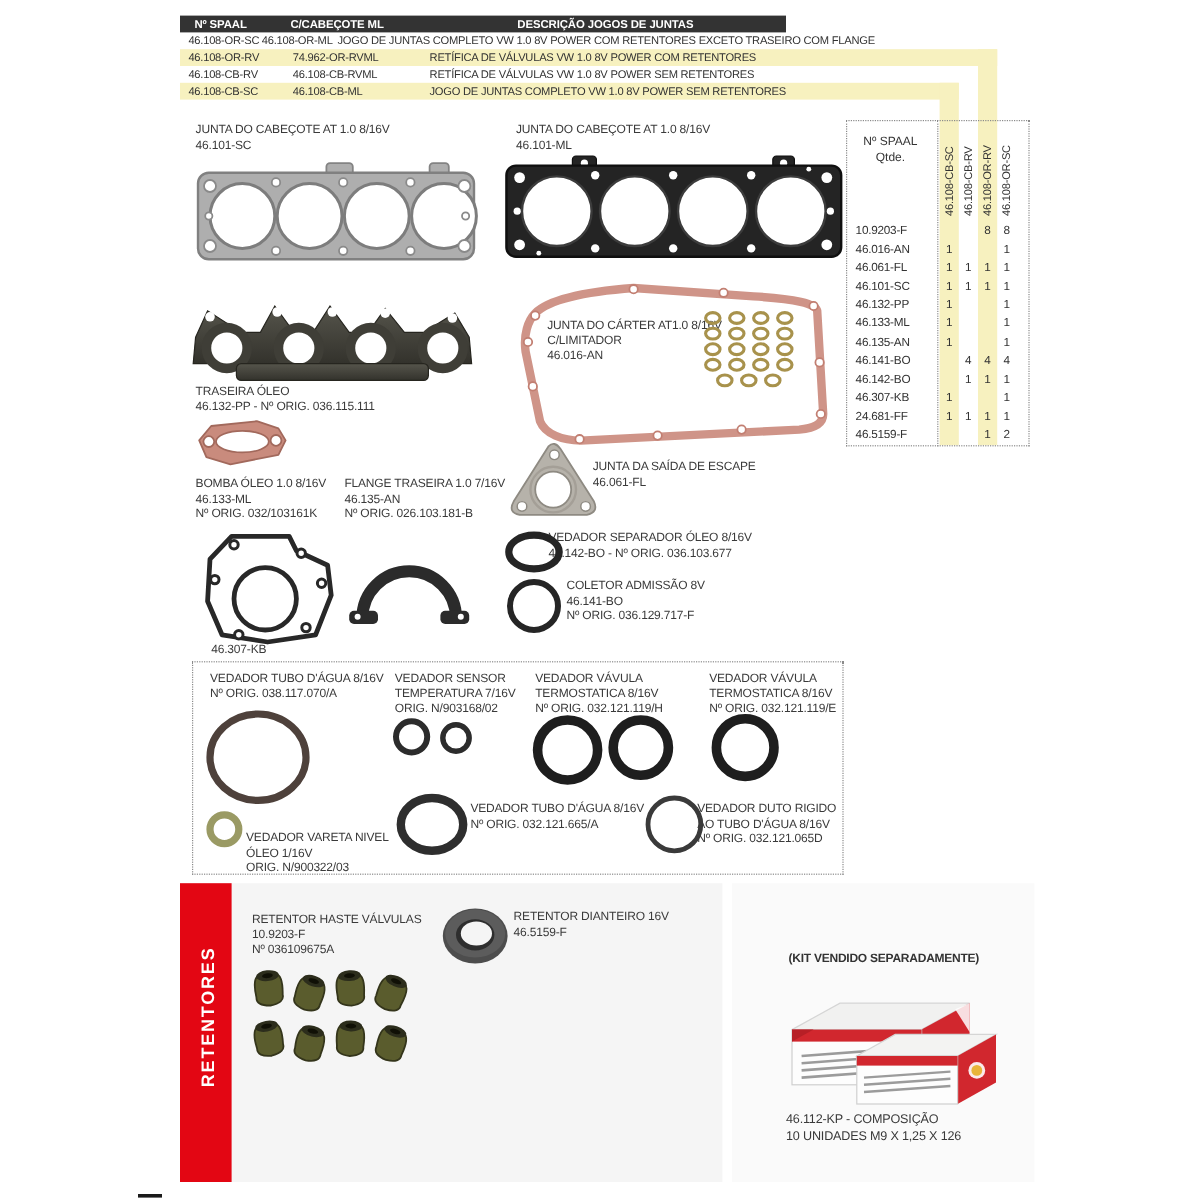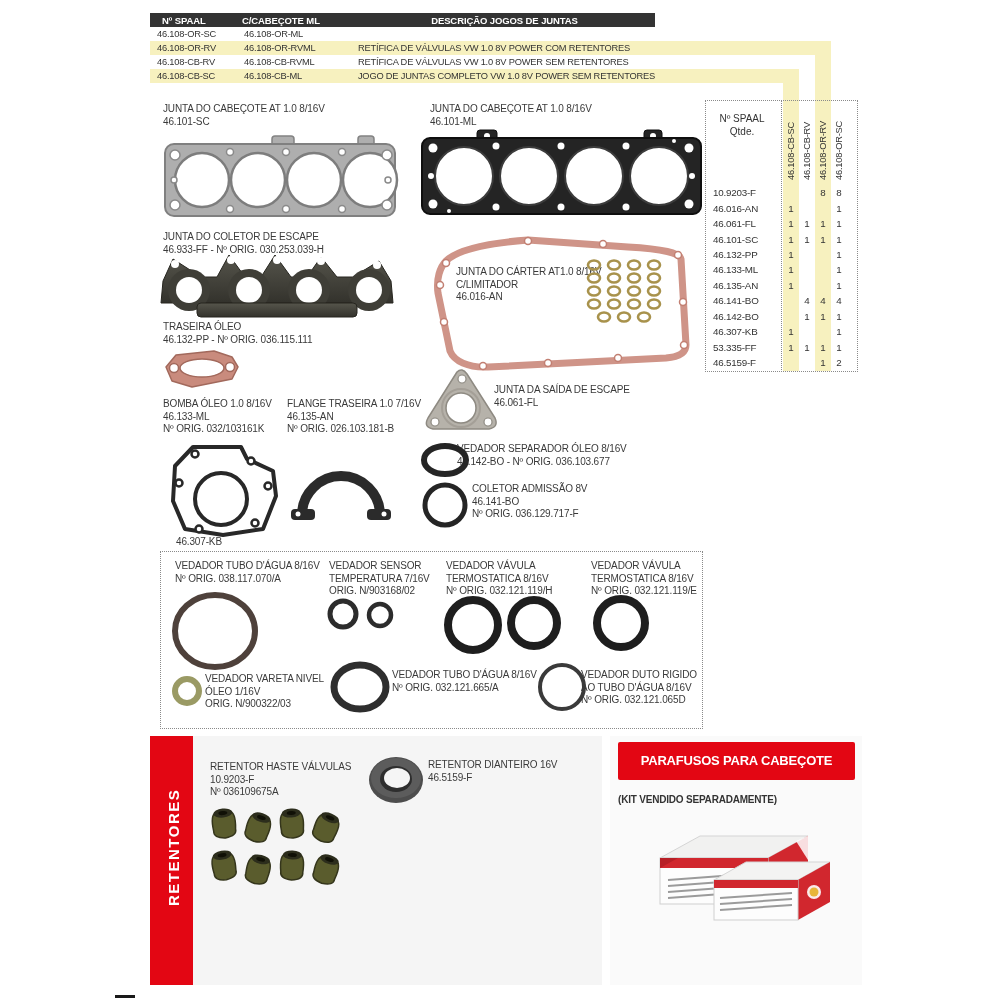--- a/index.html
+++ b/index.html
@@ -43,35 +43,35 @@
 #lbl-bomba{left:163px;top:398px}
 #lbl-flange{left:287px;top:398px}
 #lbl-saida-escape{left:494px;top:384px}
 #lbl-separador{left:457px;top:443px}
 #lbl-admissao{left:472px;top:483px}
 #lbl-kit307{left:176px;top:536px}
 #lbl-tubo1{left:175px;top:560px}
 #lbl-sensor{left:329px;top:560px}
 #lbl-termoh{left:446px;top:560px}
 #lbl-termoe{left:591px;top:560px}
-#lbl-vareta{left:205px;top:673px}
+#lbl-vareta{left:205px;top:693px}
 #lbl-tubo2{left:392px;top:669px}
 #lbl-duto{left:581px;top:669px}
 #lbl-haste{left:210px;top:761px}
 #lbl-dianteiro{left:428px;top:759px}
 #lbl-comp{left:655px;top:926px;font-size:10.5px;line-height:14px}
 
 #sealbox{position:absolute;left:160px;top:551px;width:543px;height:178px;border:1px dotted #8a8a8a}
 
 #retpanel{position:absolute;left:150px;top:736px;width:452px;height:249px;background:#f5f5f5}
 #retbar{position:absolute;left:150px;top:736px;width:43px;height:249px;background:#e30613}
 #retlabel{position:absolute;left:165px;top:906px;transform:rotate(-90deg);transform-origin:0 0;color:#fff;font-weight:bold;font-size:15px;letter-spacing:1.5px;white-space:nowrap}
 #parpanel{position:absolute;left:610px;top:736px;width:252px;height:249px;background:#fafafa}
 #parbanner{position:absolute;left:618px;top:742px;width:237px;height:38px;background:#e30613;color:#fff;font-weight:bold;font-size:13px;text-align:center;line-height:38px;border-radius:2px;letter-spacing:-0.2px}
-#parkit{position:absolute;left:618px;top:794px;width:237px;font-size:10px;font-weight:bold;color:#333;letter-spacing:-0.2px}
+#parkit{position:absolute;left:618px;top:794px;width:237px;text-align:center;font-size:10px;font-weight:bold;color:#333;letter-spacing:-0.2px}
 #cornermark{position:absolute;left:115px;top:995px;width:20px;height:3px;background:#1a1a1a}
 .img{position:absolute}
 #img-cab-sc{left:162px;top:130px}
 #img-cab-ml{left:419px;top:126px}
 #img-coletor{left:157px;top:251px}
 #img-carter{left:428px;top:227px}
 #img-limiters{left:582px;top:258px}
 #img-pescador{left:162px;top:347px}
 #img-bomba{left:163px;top:441px}
 #img-flange{left:288px;top:441px}
@@ -102,24 +102,25 @@
   <div id="ttable">
     <div id="thead">
       <div class="th1">Nº SPAAL</div>
       <div class="th2">C/CABEÇOTE ML</div>
       <div class="th3">DESCRIÇÃO JOGOS DE JUNTAS</div>
     </div>
     <div id="ttable-body">
         <div class="trow">
           <div class="tc1">46.108-OR-SC</div>
           <div class="tc2">46.108-OR-ML</div>
+          <div class="tc3">JOGO DE JUNTAS COMPLETO VW 1.0 8V POWER COM RETENTORES EXCETO TRASEIRO COM FLANGE</div>
         </div>
         <div class="trow hl">
           <div class="tc1">46.108-OR-RV</div>
-          <div class="tc2">46.108-OR-RVML</div>
+          <div class="tc2">74.962-OR-RVML</div>
           <div class="tc3">RETÍFICA DE VÁLVULAS VW 1.0 8V POWER COM RETENTORES</div>
         </div>
         <div class="trow">
           <div class="tc1">46.108-CB-RV</div>
           <div class="tc2">46.108-CB-RVML</div>
           <div class="tc3">RETÍFICA DE VÁLVULAS VW 1.0 8V POWER SEM RETENTORES</div>
         </div>
         <div class="trow hl">
           <div class="tc1">46.108-CB-SC</div>
           <div class="tc2">46.108-CB-ML</div>
@@ -205,21 +206,21 @@
         <div class="qcell">1</div>
       </div>
       <div class="qrow">
         <div class="qpart">46.307-KB</div>
         <div class="qcell">1</div>
         <div class="qcell"></div>
         <div class="qcell"></div>
         <div class="qcell">1</div>
       </div>
       <div class="qrow">
-        <div class="qpart">53.335-FF</div>
+        <div class="qpart">24.681-FF</div>
         <div class="qcell">1</div>
         <div class="qcell">1</div>
         <div class="qcell">1</div>
         <div class="qcell">1</div>
       </div>
       <div class="qrow">
         <div class="qpart">46.5159-F</div>
         <div class="qcell"></div>
         <div class="qcell"></div>
         <div class="qcell">1</div>
@@ -227,24 +228,20 @@
       </div>
     </div>
 
   <div class="plabel" id="lbl-cab-sc">
       <div>JUNTA DO CABEÇOTE AT 1.0 8/16V</div>
       <div>46.101-SC</div>
     </div>
   <div class="plabel" id="lbl-cab-ml">
       <div>JUNTA DO CABEÇOTE AT 1.0 8/16V</div>
       <div>46.101-ML</div>
-    </div>
-  <div class="plabel" id="lbl-coletor-escape">
-      <div>JUNTA DO COLETOR DE ESCAPE</div>
-      <div>46.933-FF - Nº ORIG. 030.253.039-H</div>
     </div>
   <div class="plabel" id="lbl-carter">
       <div>JUNTA DO CÁRTER  AT1.0 8/16V</div>
       <div>C/LIMITADOR</div>
       <div>46.016-AN</div>
     </div>
   <div class="plabel" id="lbl-pescador">
       <div>TRASEIRA ÓLEO</div>
       <div>46.132-PP - Nº ORIG. 036.115.111</div>
     </div>
@@ -317,22 +314,25 @@
       <div>RETENTOR HASTE VÁLVULAS</div>
       <div>10.9203-F</div>
       <div>Nº 036109675A</div>
     </div>
   <div class="plabel" id="lbl-dianteiro">
       <div>RETENTOR DIANTEIRO 16V</div>
       <div>46.5159-F</div>
     </div>
 
   <div id="parpanel"></div>
-  <div id="parbanner">PARAFUSOS PARA CABEÇOTE</div>
   <div id="parkit">(KIT VENDIDO SEPARADAMENTE)</div>
+  <div class="plabel" id="lbl-comp">
+      <div>46.112-KP  - COMPOSIÇÃO</div>
+      <div>10 UNIDADES M9 X 1,25 X 126</div>
+    </div>
 
   <div id="cornermark"></div>
 
   <div class="img" id="img-cab-sc">
     <svg width="238" height="100" viewBox="0 0 238 100">
       <rect x="110" y="6" width="22" height="14" rx="3" fill="#aeaeae" stroke="#838383" stroke-width="1.5"></rect>
       <rect x="196" y="6" width="16" height="14" rx="3" fill="#aeaeae" stroke="#838383" stroke-width="1.5"></rect>
       <rect x="3" y="14" width="230" height="72" rx="9" fill="#aeaeae" stroke="#808080" stroke-width="2"></rect>
       <circle cx="40" cy="50" r="27" fill="#fff" stroke="#7d7d7d" stroke-width="2.5"></circle>
       <circle cx="96" cy="50" r="27" fill="#fff" stroke="#7d7d7d" stroke-width="2.5"></circle>

